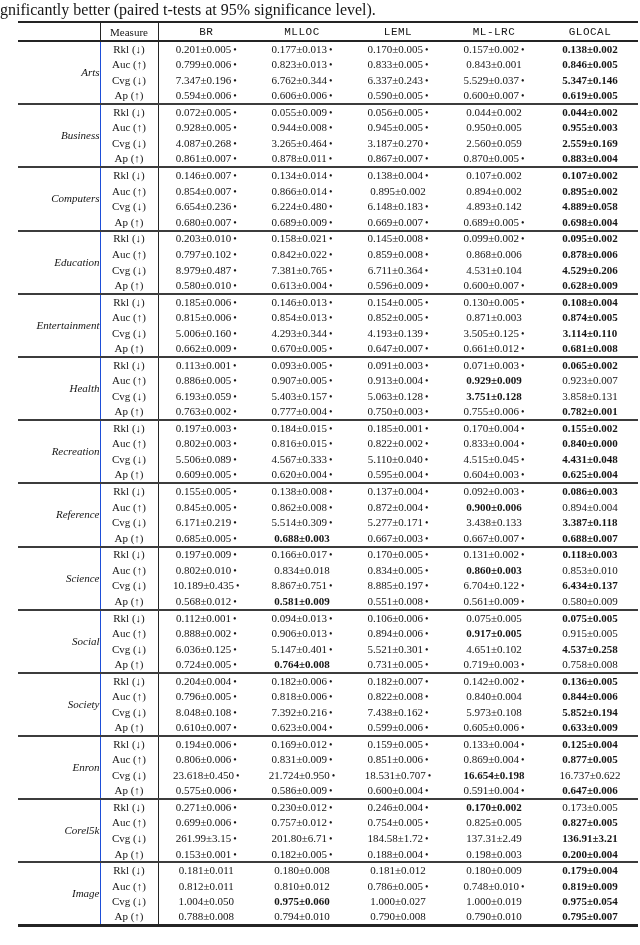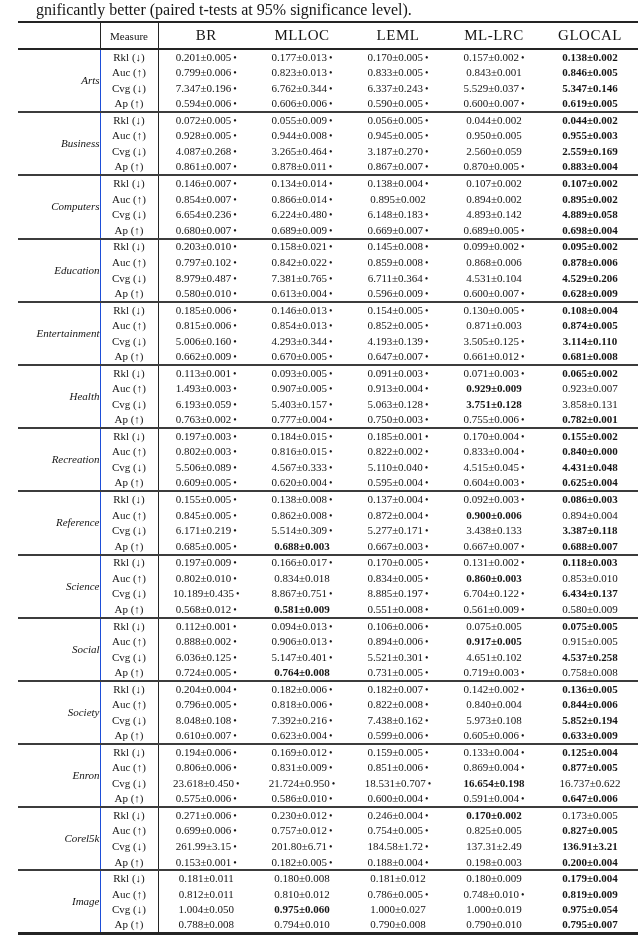--- a/index.html
+++ b/index.html
@@ -7,45 +7,45 @@
   body {
     background: #ffffff;
     color: #151515;
     font-family: "Liberation Serif", "DejaVu Serif", serif;
   }
   .caption {
     font-size: 16px;
     line-height: 18px;
     padding: 1px 0 2px 0;
     white-space: nowrap;
-    margin-left: 36px;
   }
   table.results {
     border-collapse: collapse;
     table-layout: fixed;
     margin-left: 18px;
     width: 620px;
     border-top: 2px solid #242424;
     border-bottom: 3px solid #242424;
   }
   col.c-dataset { width: 82px; }
   col.c-measure { width: 58px; }
   col.c-val { width: 96px; }
   th {
     font-weight: normal;
     font-size: 11px;
-    height: 27px;
+    height: 19px;
     text-align: center;
     border-bottom: 2px solid #242424;
     padding: 0;
   }
   th.corner, th.measure-h { border-right: 1px solid #242424; }
   th.method {
-    font-size: 15px;
+    font-size: 11px;
     letter-spacing: 0.5px;
+    font-family: Liberation Mono, monospace;
   }
   td {
     font-size: 11px;
     height: 15.8px;
     line-height: 1;
     text-align: center;
     padding: 0;
     white-space: nowrap;
   }
   td.dataset {
@@ -260,21 +260,21 @@
           <td class="dataset" rowspan="4">Health</td>
           <td class="measure">Rkl (↓)</td>
           <td class="val"><span>0.113±0.001</span><span class="dot">•</span></td>
           <td class="val"><span>0.093±0.005</span><span class="dot">•</span></td>
           <td class="val"><span>0.091±0.003</span><span class="dot">•</span></td>
           <td class="val"><span>0.071±0.003</span><span class="dot">•</span></td>
           <td class="val best"><span>0.065±0.002</span></td>
         </tr>
         <tr>
           <td class="measure">Auc (↑)</td>
-          <td class="val"><span>1.493±0.003</span><span class="dot">•</span></td>
+          <td class="val"><span>0.886±0.005</span><span class="dot">•</span></td>
           <td class="val"><span>0.907±0.005</span><span class="dot">•</span></td>
           <td class="val"><span>0.913±0.004</span><span class="dot">•</span></td>
           <td class="val best"><span>0.929±0.009</span></td>
           <td class="val"><span>0.923±0.007</span></td>
         </tr>
         <tr>
           <td class="measure">Cvg (↓)</td>
           <td class="val"><span>6.193±0.059</span><span class="dot">•</span></td>
           <td class="val"><span>5.403±0.157</span><span class="dot">•</span></td>
           <td class="val"><span>5.063±0.128</span><span class="dot">•</span></td>
@@ -475,21 +475,21 @@
           <td class="measure">Cvg (↓)</td>
           <td class="val"><span>23.618±0.450</span><span class="dot">•</span></td>
           <td class="val"><span>21.724±0.950</span><span class="dot">•</span></td>
           <td class="val"><span>18.531±0.707</span><span class="dot">•</span></td>
           <td class="val best"><span>16.654±0.198</span></td>
           <td class="val"><span>16.737±0.622</span></td>
         </tr>
         <tr>
           <td class="measure">Ap (↑)</td>
           <td class="val"><span>0.575±0.006</span><span class="dot">•</span></td>
-          <td class="val"><span>0.586±0.010</span><span class="dot">•</span></td>
+          <td class="val"><span>0.586±0.009</span><span class="dot">•</span></td>
           <td class="val"><span>0.600±0.004</span><span class="dot">•</span></td>
           <td class="val"><span>0.591±0.004</span><span class="dot">•</span></td>
           <td class="val best"><span>0.647±0.006</span></td>
         </tr>
         <tr class="group-start">
           <td class="dataset" rowspan="4">Corel5k</td>
           <td class="measure">Rkl (↓)</td>
           <td class="val"><span>0.271±0.006</span><span class="dot">•</span></td>
           <td class="val"><span>0.230±0.012</span><span class="dot">•</span></td>
           <td class="val"><span>0.246±0.004</span><span class="dot">•</span></td>

